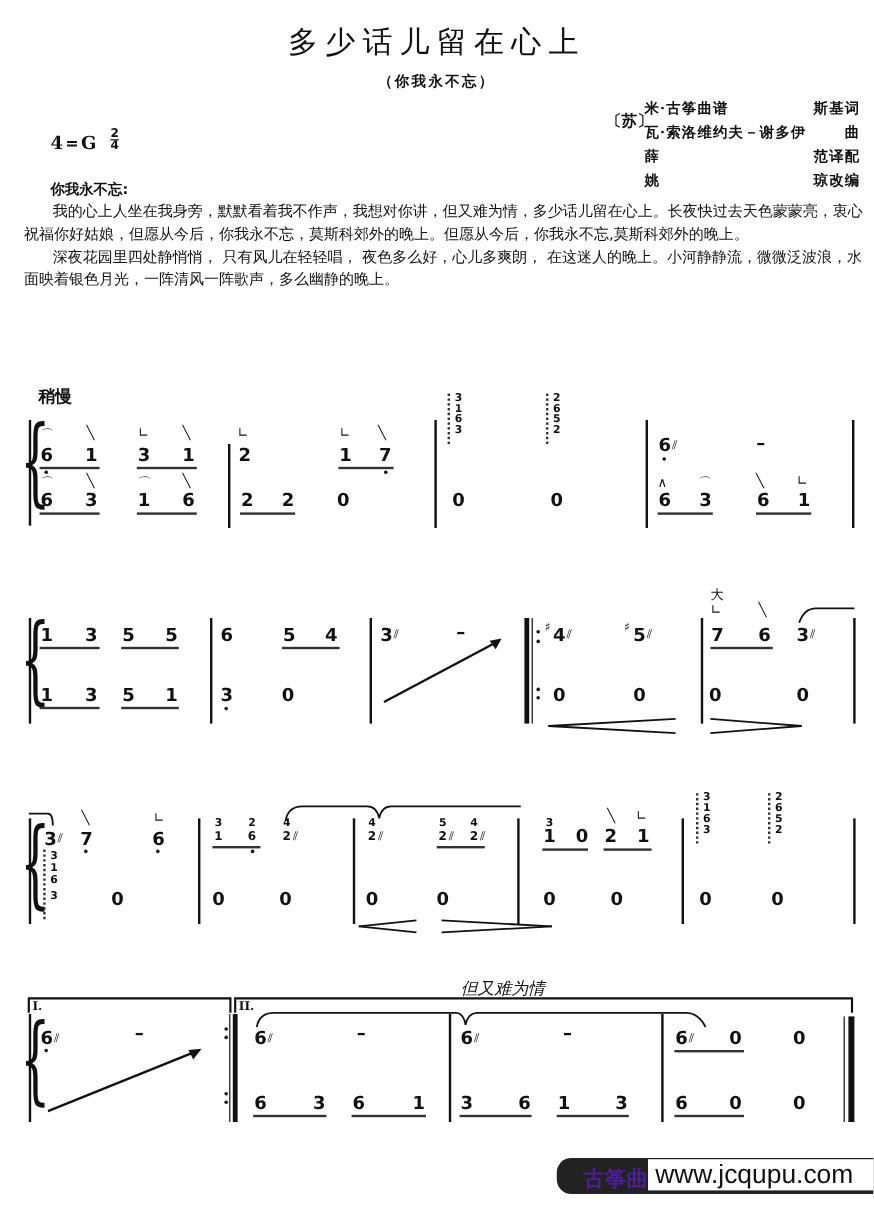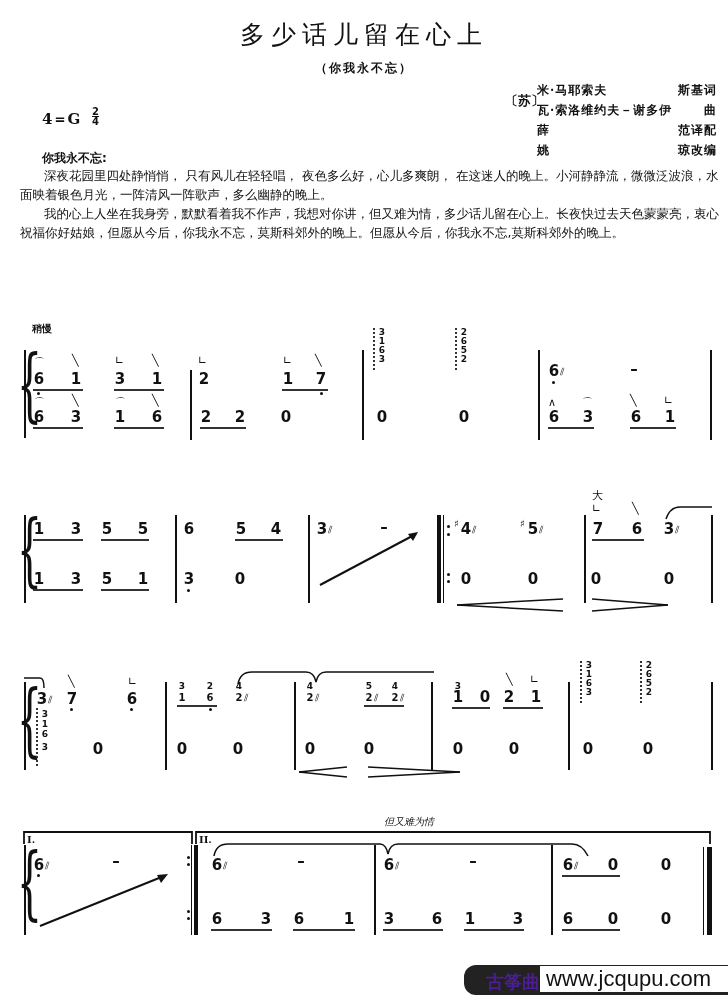--- a/index.html
+++ b/index.html
@@ -8,21 +8,21 @@
   .title{left:0;width:728px;top:18px;text-align:center;font-family:"DejaVu Serif","Liberation Serif",serif;font-size:25px;letter-spacing:6px;}
   .subtitle{left:0;width:728px;top:60px;text-align:center;font-family:"DejaVu Serif",serif;font-size:12px;font-weight:bold;letter-spacing:2px;}
   .credits{left:505px;top:82px;font-family:"DejaVu Serif",serif;font-size:12px;font-weight:bold;}
   .credits .bracket{position:absolute;left:0;top:10px;font-size:13px;}
   .credit-line{position:absolute;left:32px;width:180px;height:20px;display:flex;justify-content:space-between;letter-spacing:1px;}
   .key{left:42px;top:110px;font-family:"DejaVu Serif",serif;font-weight:bold;font-size:15px;}
   .timesig{left:92px;top:107px;font-weight:bold;font-size:10px;line-height:9px;text-align:center;}
   .lyrics-label{left:42px;top:150px;font-weight:bold;font-size:12px;}
   .lyrics{left:20px;top:166px;width:700px;font-size:12.5px;line-height:19px;}
   .lyrics p{margin:0;text-indent:24px;}
-  .tempo{font-size:10px;font-weight:bold;}
+  .tempo{font-size:14px;font-weight:bold;}
   .n{position:absolute;font-weight:bold;font-size:15px;line-height:15px;width:12px;text-align:center;}
   .s{position:absolute;font-weight:bold;font-size:9px;line-height:9px;width:10px;text-align:center;}
   .mark{position:absolute;font-size:11px;line-height:11px;}
   .bar{position:absolute;width:2px;background:#111;}
   .thick{position:absolute;width:4px;background:#111;}
   .ul{position:absolute;height:1.5px;background:#333;}
   .dot{position:absolute;width:3px;height:3px;border-radius:50%;background:#111;}
   .brace{position:absolute;font-size:80px;line-height:80px;font-family:"DejaVu Serif",serif;transform:scaleX(0.5);}
   .trem{position:absolute;font-size:10px;}
   .chord-line{position:absolute;width:1px;border-left:2px dotted #333;}
@@ -33,21 +33,21 @@
 </style>
 </head>
 <body>
 
 <div class="abs title">多少话儿留在心上</div>
 <div class="abs subtitle">（你我永不忘）</div>
 
 <div class="abs credits">
   <span class="bracket">〔苏〕</span>
   <div class="credit-line" style="top:0">
-    <span>米·马耶索夫</span>
+    <span>米·古筝曲谱</span>
       <span>斯基词</span>
   </div>
   <div class="credit-line" style="top:20px">
     <span>瓦·索洛维约夫－谢多伊</span>
       <span>曲</span>
   </div>
   <div class="credit-line" style="top:40px">
     <span>薛</span>
       <span>范译配</span>
   </div>
@@ -58,22 +58,22 @@
 </div>
 
 <div class="abs key">4＝G</div>
 <div class="abs timesig">
   <div>2</div>
   <div style="border-top:1px solid #111;">4</div>
 </div>
 
 <div class="abs lyrics-label">你我永不忘:</div>
 <div class="abs lyrics">
+  <p>我的心上人坐在我身旁，默默看着我不作声，我想对你讲，但又难为情，多少话儿留在心上。长夜快过去天色蒙蒙亮，衷心祝福你好姑娘，但愿从今后，你我永不忘，莫斯科郊外的晚上。但愿从今后，你我永不忘,莫斯科郊外的晚上。</p>
   <p>深夜花园里四处静悄悄， 只有风儿在轻轻唱， 夜色多么好，心儿多爽朗， 在这迷人的晚上。小河静静流，微微泛波浪，水面映着银色月光，一阵清风一阵歌声，多么幽静的晚上。</p>
-  <p>我的心上人坐在我身旁，默默看着我不作声，我想对你讲，但又难为情，多少话儿留在心上。长夜快过去天色蒙蒙亮，衷心祝福你好姑娘，但愿从今后，你我永不忘，莫斯科郊外的晚上。但愿从今后，你我永不忘,莫斯科郊外的晚上。</p>
 </div>
 
 <div class="abs" style="left:0;top:0;width:728px;height:1008px;">
 
   <div>
     <span class="abs tempo" style="left:32px;top:322px;">稍慢</span>
     <div class="brace" style="left:4px;top:345px;">{</div>
     <div class="bar" style="left:24px;top:350px;height:88px;"></div>
 
     <span class="mark" style="left:34px;top:357px;">⌒</span>

